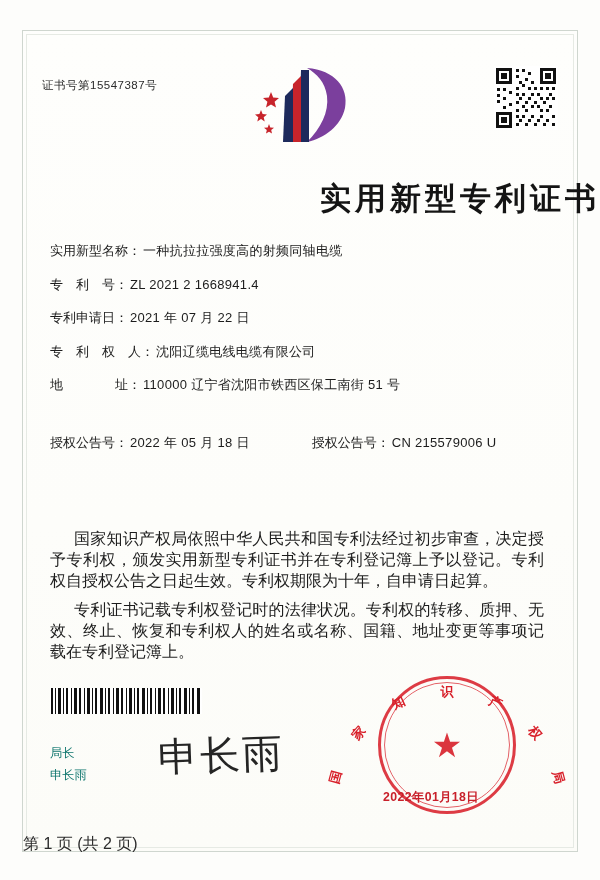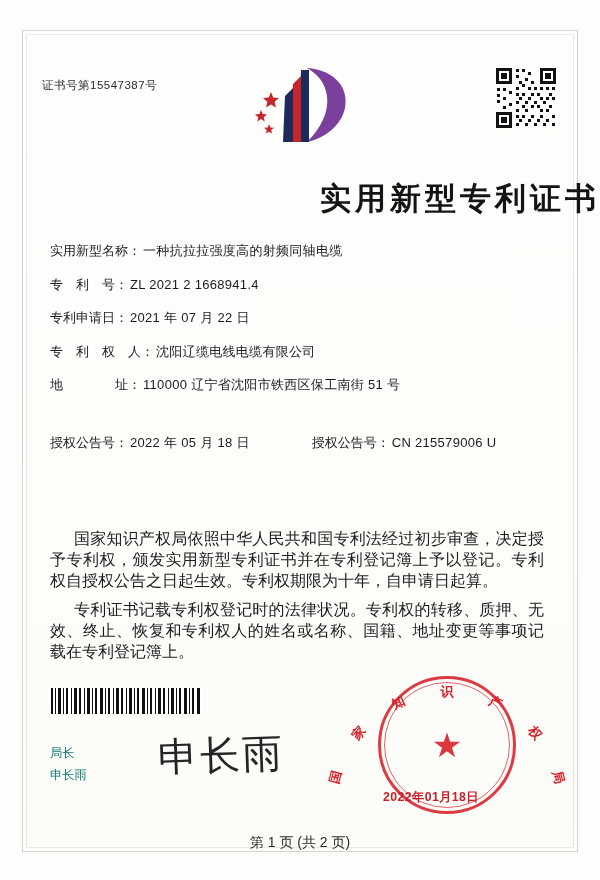--- a/index.html
+++ b/index.html
@@ -212,23 +212,23 @@
     color: #c8202a;
     letter-spacing: 0.4px;
     font-weight: bold;
   }
 
   .page-footer {
     position: absolute;
     left: 0;
     right: 0;
     top: 834px;
-    text-align: center;
-    font-size: 14px;
+    font-size: 16px;
     color: #2b2b2b;
+    padding-left: 23px;
   }
 </style>
 </head>
 <body>
 
 <div class="page">
   <div class="frame"></div>
 
   <div class="cert-no">证书号第15547387号</div>
 

